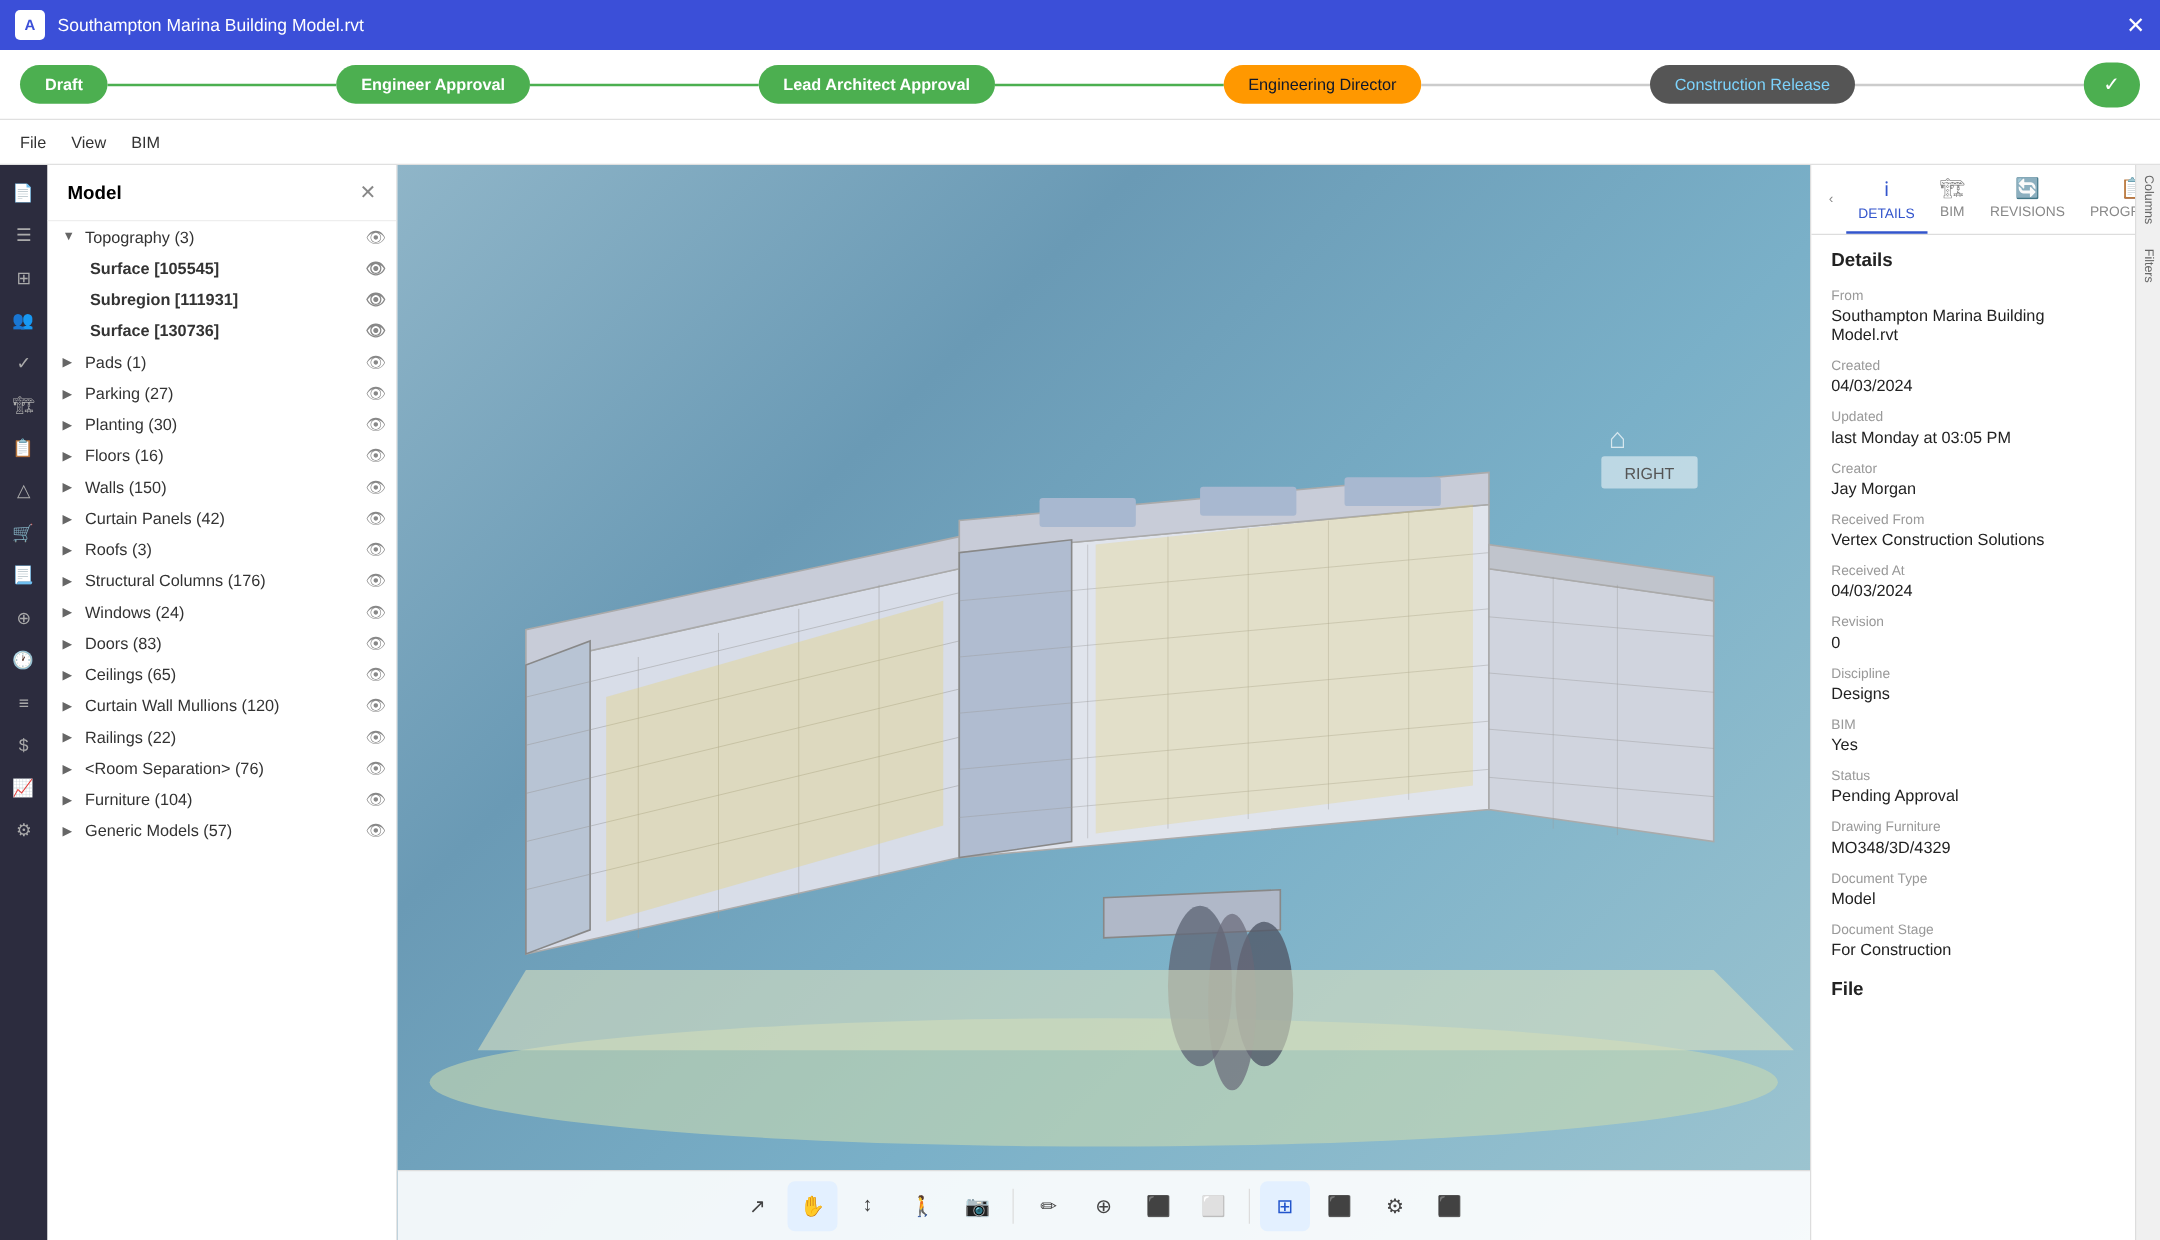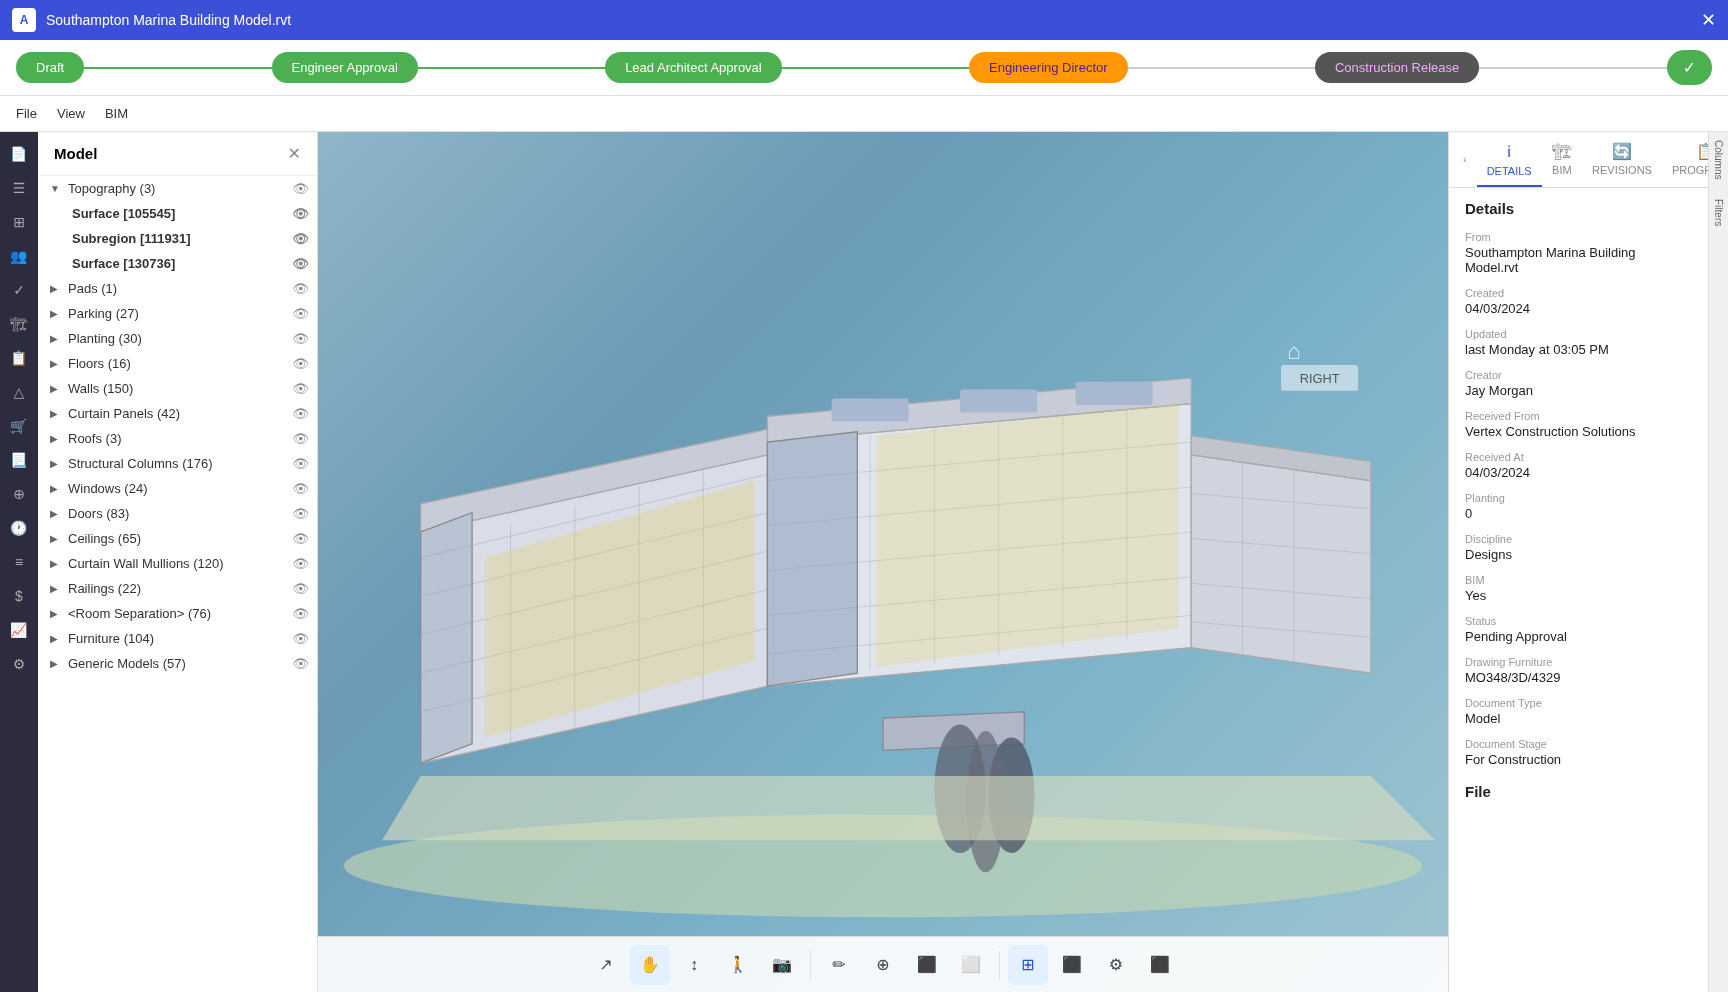--- a/index.html
+++ b/index.html
@@ -41,23 +41,23 @@
     }
     .wf-btn {
       padding: 8px 20px;
       border-radius: 20px;
       border: none;
       font-size: 13px;
       font-weight: 500;
       cursor: pointer;
       white-space: nowrap;
     }
-    .wf-btn.green { background: #4caf50; color: white; }
-    .wf-btn.orange { background: #ff9800; color: #4c1d95; }
-    .wf-btn.dark { background: #555; color: #f0abfc; }
+    .wf-btn.green { background: #4caf50; color: white; font-weight: bold; }
+    .wf-btn.orange { background: #ff9800; color: #0f172a; }
+    .wf-btn.dark { background: #555; color: #7dd3fc; }
     .wf-line {
       height: 2px;
       background: #4caf50;
       flex: 1;
       min-width: 40px;
     }
     .wf-line.grey { background: #ccc; }
     .wf-checkmark {
       background: #4caf50;
       border-radius: 20px;
@@ -561,21 +561,21 @@
       </div>
       <div class="detail-row">
         <div class="detail-label">Received From</div>
         <div class="detail-value">Vertex Construction Solutions</div>
       </div>
       <div class="detail-row">
         <div class="detail-label">Received At</div>
         <div class="detail-value">04/03/2024</div>
       </div>
       <div class="detail-row">
-        <div class="detail-label">Planting</div>
+        <div class="detail-label">Revision</div>
         <div class="detail-value">0</div>
       </div>
       <div class="detail-row">
         <div class="detail-label">Discipline</div>
         <div class="detail-value">Designs</div>
       </div>
       <div class="detail-row">
         <div class="detail-label">BIM</div>
         <div class="detail-value">Yes</div>
       </div>

